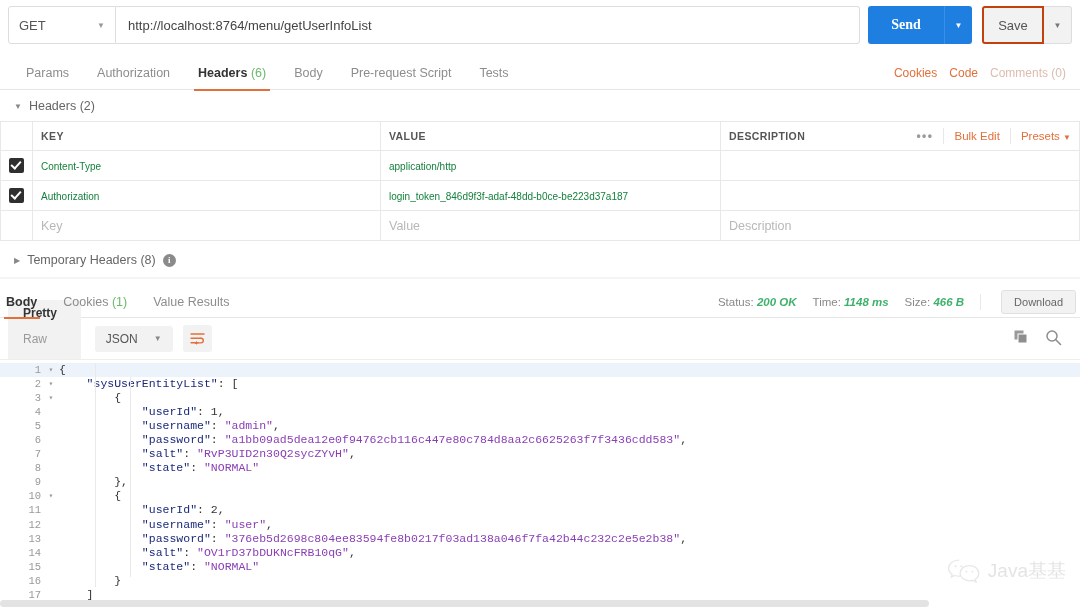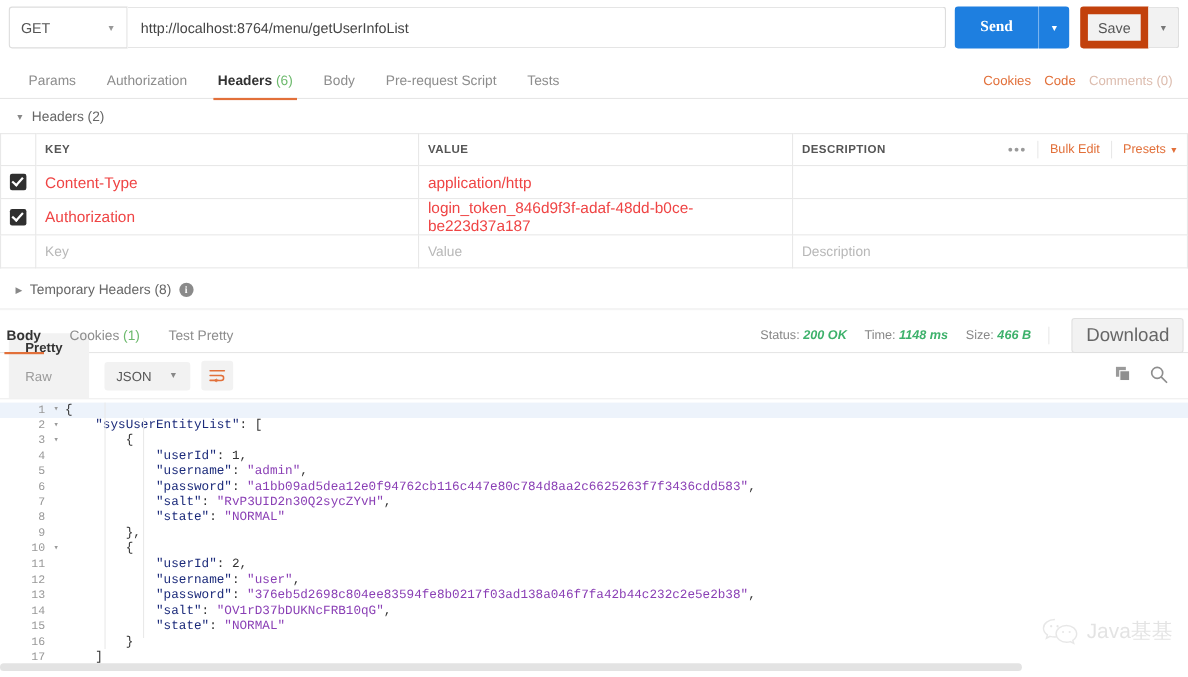--- a/index.html
+++ b/index.html
@@ -32,21 +32,21 @@
     height:38px; width:76px; border:none; border-radius:3px 0 0 3px;
     display:flex; align-items:center; justify-content:center; cursor:pointer;font-family:Liberation Serif, serif;
   }
   .send-caret {
     background:#1e7fe0; color:#fff; width:28px; height:38px; border:none;
     border-left:1px solid #3b90e6; border-radius:0 3px 3px 0;
     display:flex; align-items:center; justify-content:center; font-size:8px; cursor:pointer;
   }
   .save-wrap { display:flex; margin-left:10px; }
   .save-btn {
-    background:#f2f2f2; border:7px solid #c2410c; color:#555; font-size:13px;
+    background:#f2f2f2; border:2px solid #c2410c; color:#555; font-size:13px;
     height:38px; width:62px; border-radius:3px 0 0 3px;
     display:flex; align-items:center; justify-content:center; cursor:pointer;
   }
   .save-caret {
     background:#f2f2f2; border:1px solid #ddd; border-left:none; color:#777;
     width:28px; height:38px; border-radius:0 3px 3px 0;
     display:flex; align-items:center; justify-content:center; font-size:8px; cursor:pointer;
   }
 
   
@@ -94,21 +94,21 @@
   th.chk-head { border-right:none; background:#fff; }
   th.key-head { border-left:none; }
   .cbx {
     width:15px; height:15px; background:#2f2f2f; border-radius:2px; display:inline-block;
     position:relative; vertical-align:middle; cursor:pointer;
   }
   .cbx::after {
     content:""; position:absolute; left:4px; top:1px; width:4px; height:8px;
     border:solid #fff; border-width:0 2px 2px 0; transform:rotate(42deg);
   }
-  .cell-txt { font-size:14px; color:#ef4444; }
+  .cell-txt { font-size:10px; color:#15803d; }
   .ph { color:#b8b8b8; font-size:12.5px; }
   .desc-head-wrap { display:flex; align-items:center; width:100%; }
   .desc-actions { margin-left:auto; display:flex; align-items:center; gap:10px; }
   .dots { color:#9a9a9a; letter-spacing:1.5px; font-size:12px; cursor:pointer; }
   .vsep { width:1px; height:16px; background:#e8e8e8; }
   .bulk { color:#e2703a; font-weight:normal; font-size:11.5px; letter-spacing:0; cursor:pointer; }
 
   
   .resp-tabs {
     display:flex; align-items:center; border-bottom:1px solid #e6e6e6;
@@ -117,21 +117,21 @@
   .rsp { font-size:12.5px; color:#8d8d8d; padding:0 13px; height:31px; line-height:31px; cursor:pointer; position:relative; }
   .rsp:first-child { padding-left:6px; }
   .rsp.active { color:#333; font-weight:bold; }
   .rsp.active::after { content:""; position:absolute; left:4px; right:10px; bottom:-1px; height:2px; background:#e2703a; }
   .rsp .cnt { color:#6cb96c; font-weight:normal; }
   .meta { margin-left:auto; display:flex; align-items:center; gap:16px; font-size:11.5px; color:#888; }
   .meta b { font-weight:normal; color:#888; }
   .meta .v { color:#3db16b; font-weight:bold;font-style:italic; }
   .dl-btn {
     background:#f2f2f2; border:1px solid #e0e0e0; border-radius:3px; color:#666;
-    font-size:17px; padding:5px 12px; margin-left:4px; cursor:pointer;
+    font-size:11px; padding:5px 12px; margin-left:4px; cursor:pointer;
   }
 
   .body-tools { display:flex; align-items:center; padding:8px 10px 8px 8px; height:41px; }
   .seg { display:flex; background:#f2f2f2; border-radius:3px; overflow:hidden;flex-direction:column; }
   .seg span { font-size:12px; color:#9a9a9a; padding:6px 15px; cursor:pointer; }
   .seg span.active { color:#333; font-weight:bold; }
   .fmt {
     display:flex; align-items:center; gap:16px; background:#f2f2f2; border-radius:3px;
     padding:6px 11px; margin-left:14px; font-size:12px; color:#555; cursor:pointer;
   }
@@ -302,21 +302,21 @@
 
 <div class="resp-tabs">
   <div class="rsp active">
     <span>Body</span>
   </div>
   <div class="rsp">
     <span>Cookies</span>
     <span class="cnt">(1)</span>
   </div>
   <div class="rsp">
-    <span>Test Pretty</span>
+    <span>Value Results</span>
   </div>
   <div class="meta">
     <span>
       <b>Status:</b>
       <span class="v">200 OK</span>
     </span>
     <span>
       <b>Time:</b>
       <span class="v">1148 ms</span>
     </span>

